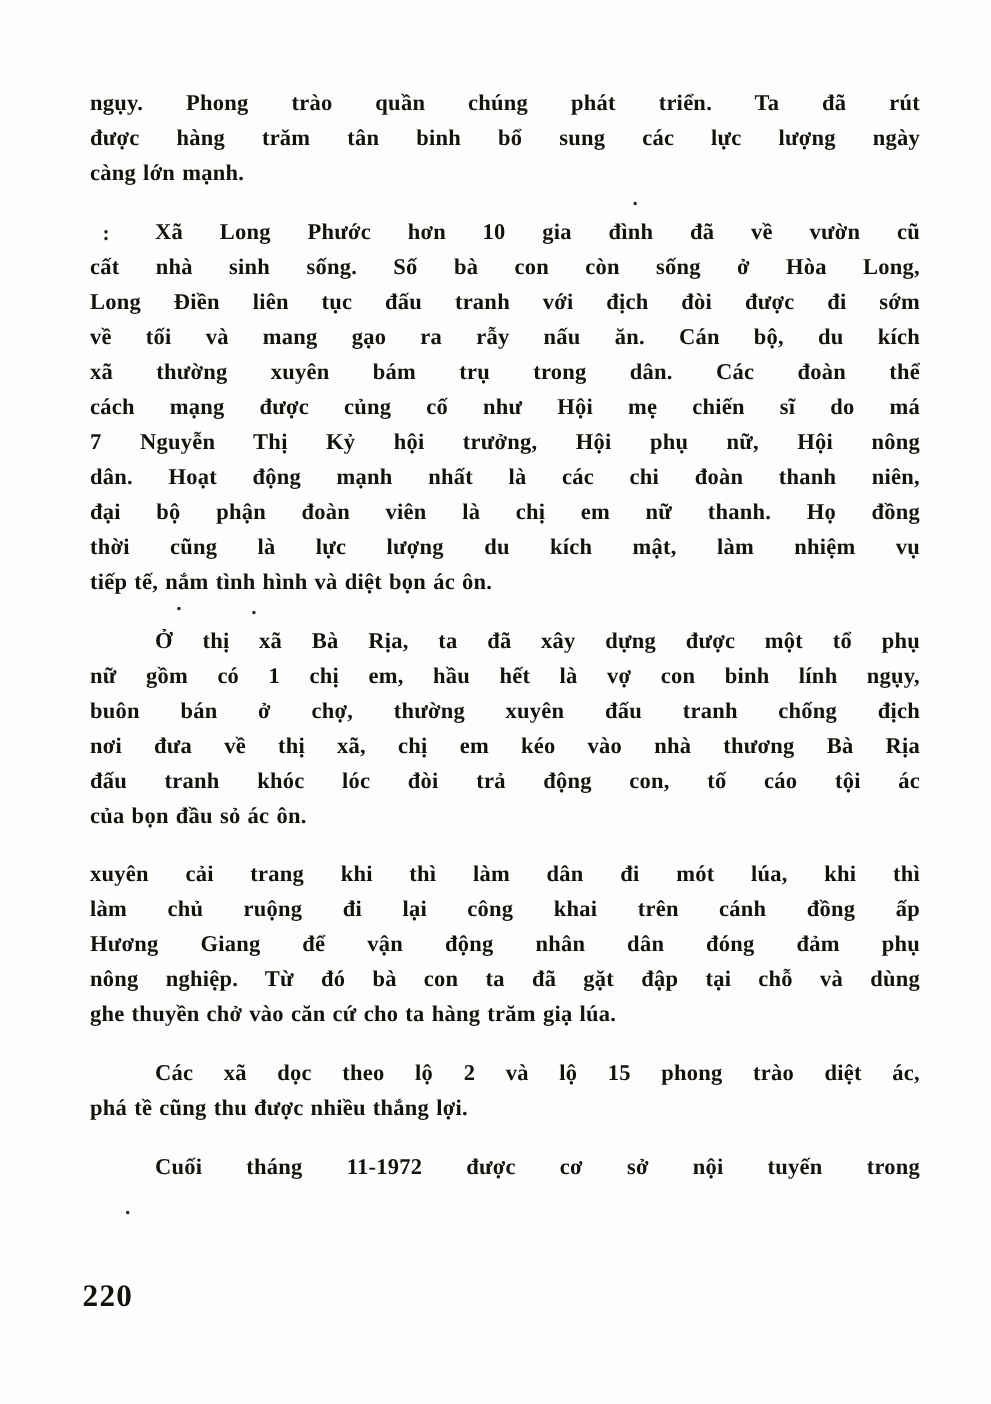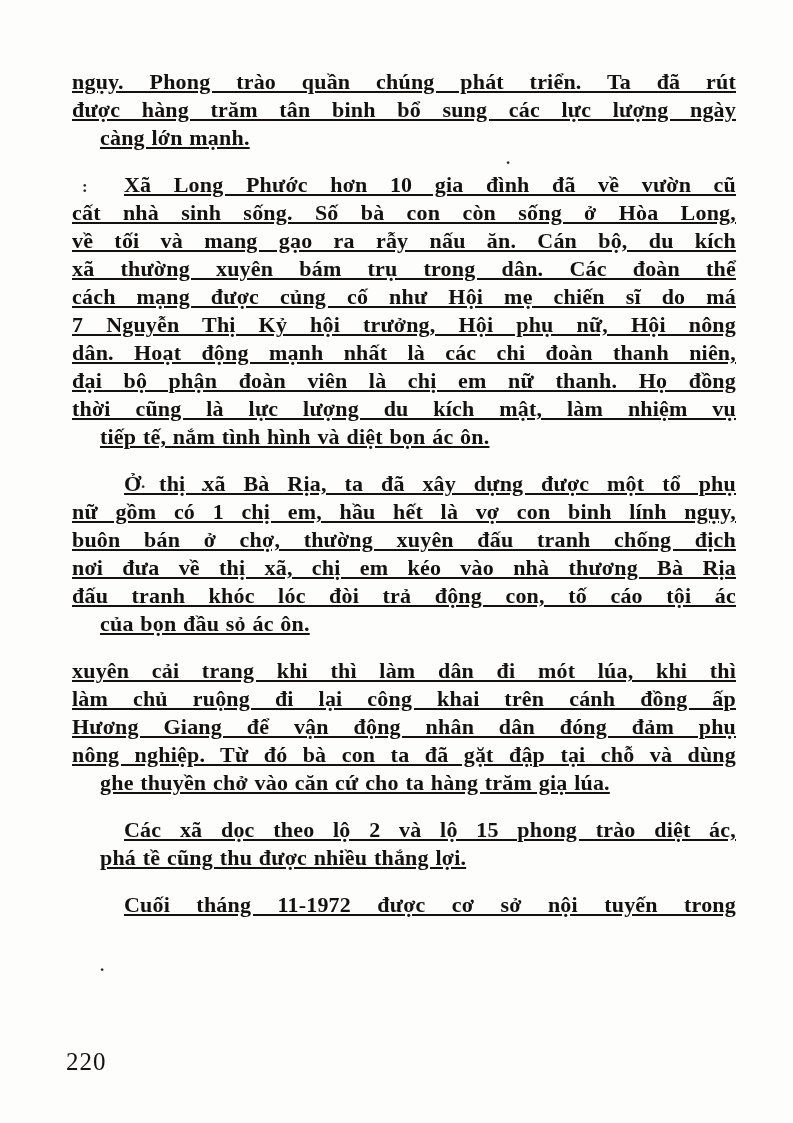--- a/index.html
+++ b/index.html
@@ -14,49 +14,47 @@
     background: #fdfdfc;
     overflow: hidden;
     font-family: "Liberation Serif", "DejaVu Serif", serif;
     color: #14110e;
   }
   .textblock {
     position: absolute;
     left: 72px;
     top: 68px;
     width: 664px;
-    font-size: 22px;
+    font-size: 18px;
     line-height: 28px;
     font-weight: 700;
     letter-spacing: 0.2px;
     word-spacing: 1px;
-    text-decoration: underline;
   }
   .para {
     margin: 0 0 19px 0;
   }
   .line {
     text-align: justify;
     text-align-last: justify;
     -moz-text-align-last: justify;
   }
   .line.lastline {
     text-align-last: left;
-    margin-left: 28px;
     -moz-text-align-last: left;
   }
   .line.firstline {
     text-indent: 52px;
   }
   .pagenum {
     position: absolute;
     left: 66px;
-    top: 1048px;
+    top: 1024px;
     font-size: 25px;
-    font-weight: 400;
+    font-weight: 700;
     letter-spacing: 1px;
   }
   .artifact {
     position: absolute;
     font-size: 17px;
     font-weight: 700;
     color: #2a2622;
     line-height: 1;
   }
 </style>
@@ -66,20 +64,21 @@
 <div class="page">
   <div class="textblock">
       <div class="para">
         <div class="line">ngụy. Phong trào quần chúng phát triển. Ta đã rút</div>
         <div class="line">được hàng trăm tân binh bổ sung các lực lượng ngày</div>
         <div class="line lastline">càng lớn mạnh.</div>
       </div>
       <div class="para">
         <div class="line firstline">Xã Long Phước hơn 10 gia đình đã về vườn cũ</div>
         <div class="line">cất nhà sinh sống. Số bà con còn sống ở Hòa Long,</div>
+        <div class="line">Long Điền liên tục đấu tranh với địch đòi được đi sớm</div>
         <div class="line">về tối và mang gạo ra rẫy nấu ăn. Cán bộ, du kích</div>
         <div class="line">xã thường xuyên bám trụ trong dân. Các đoàn thể</div>
         <div class="line">cách mạng được củng cố như Hội mẹ chiến sĩ do má</div>
         <div class="line">7 Nguyễn Thị Kỷ hội trưởng, Hội phụ nữ, Hội nông</div>
         <div class="line">dân. Hoạt động mạnh nhất là các chi đoàn thanh niên,</div>
         <div class="line">đại bộ phận đoàn viên là chị em nữ thanh. Họ đồng</div>
         <div class="line">thời cũng là lực lượng du kích mật, làm nhiệm vụ</div>
         <div class="line lastline">tiếp tế, nắm tình hình và diệt bọn ác ôn.</div>
       </div>
       <div class="para">

